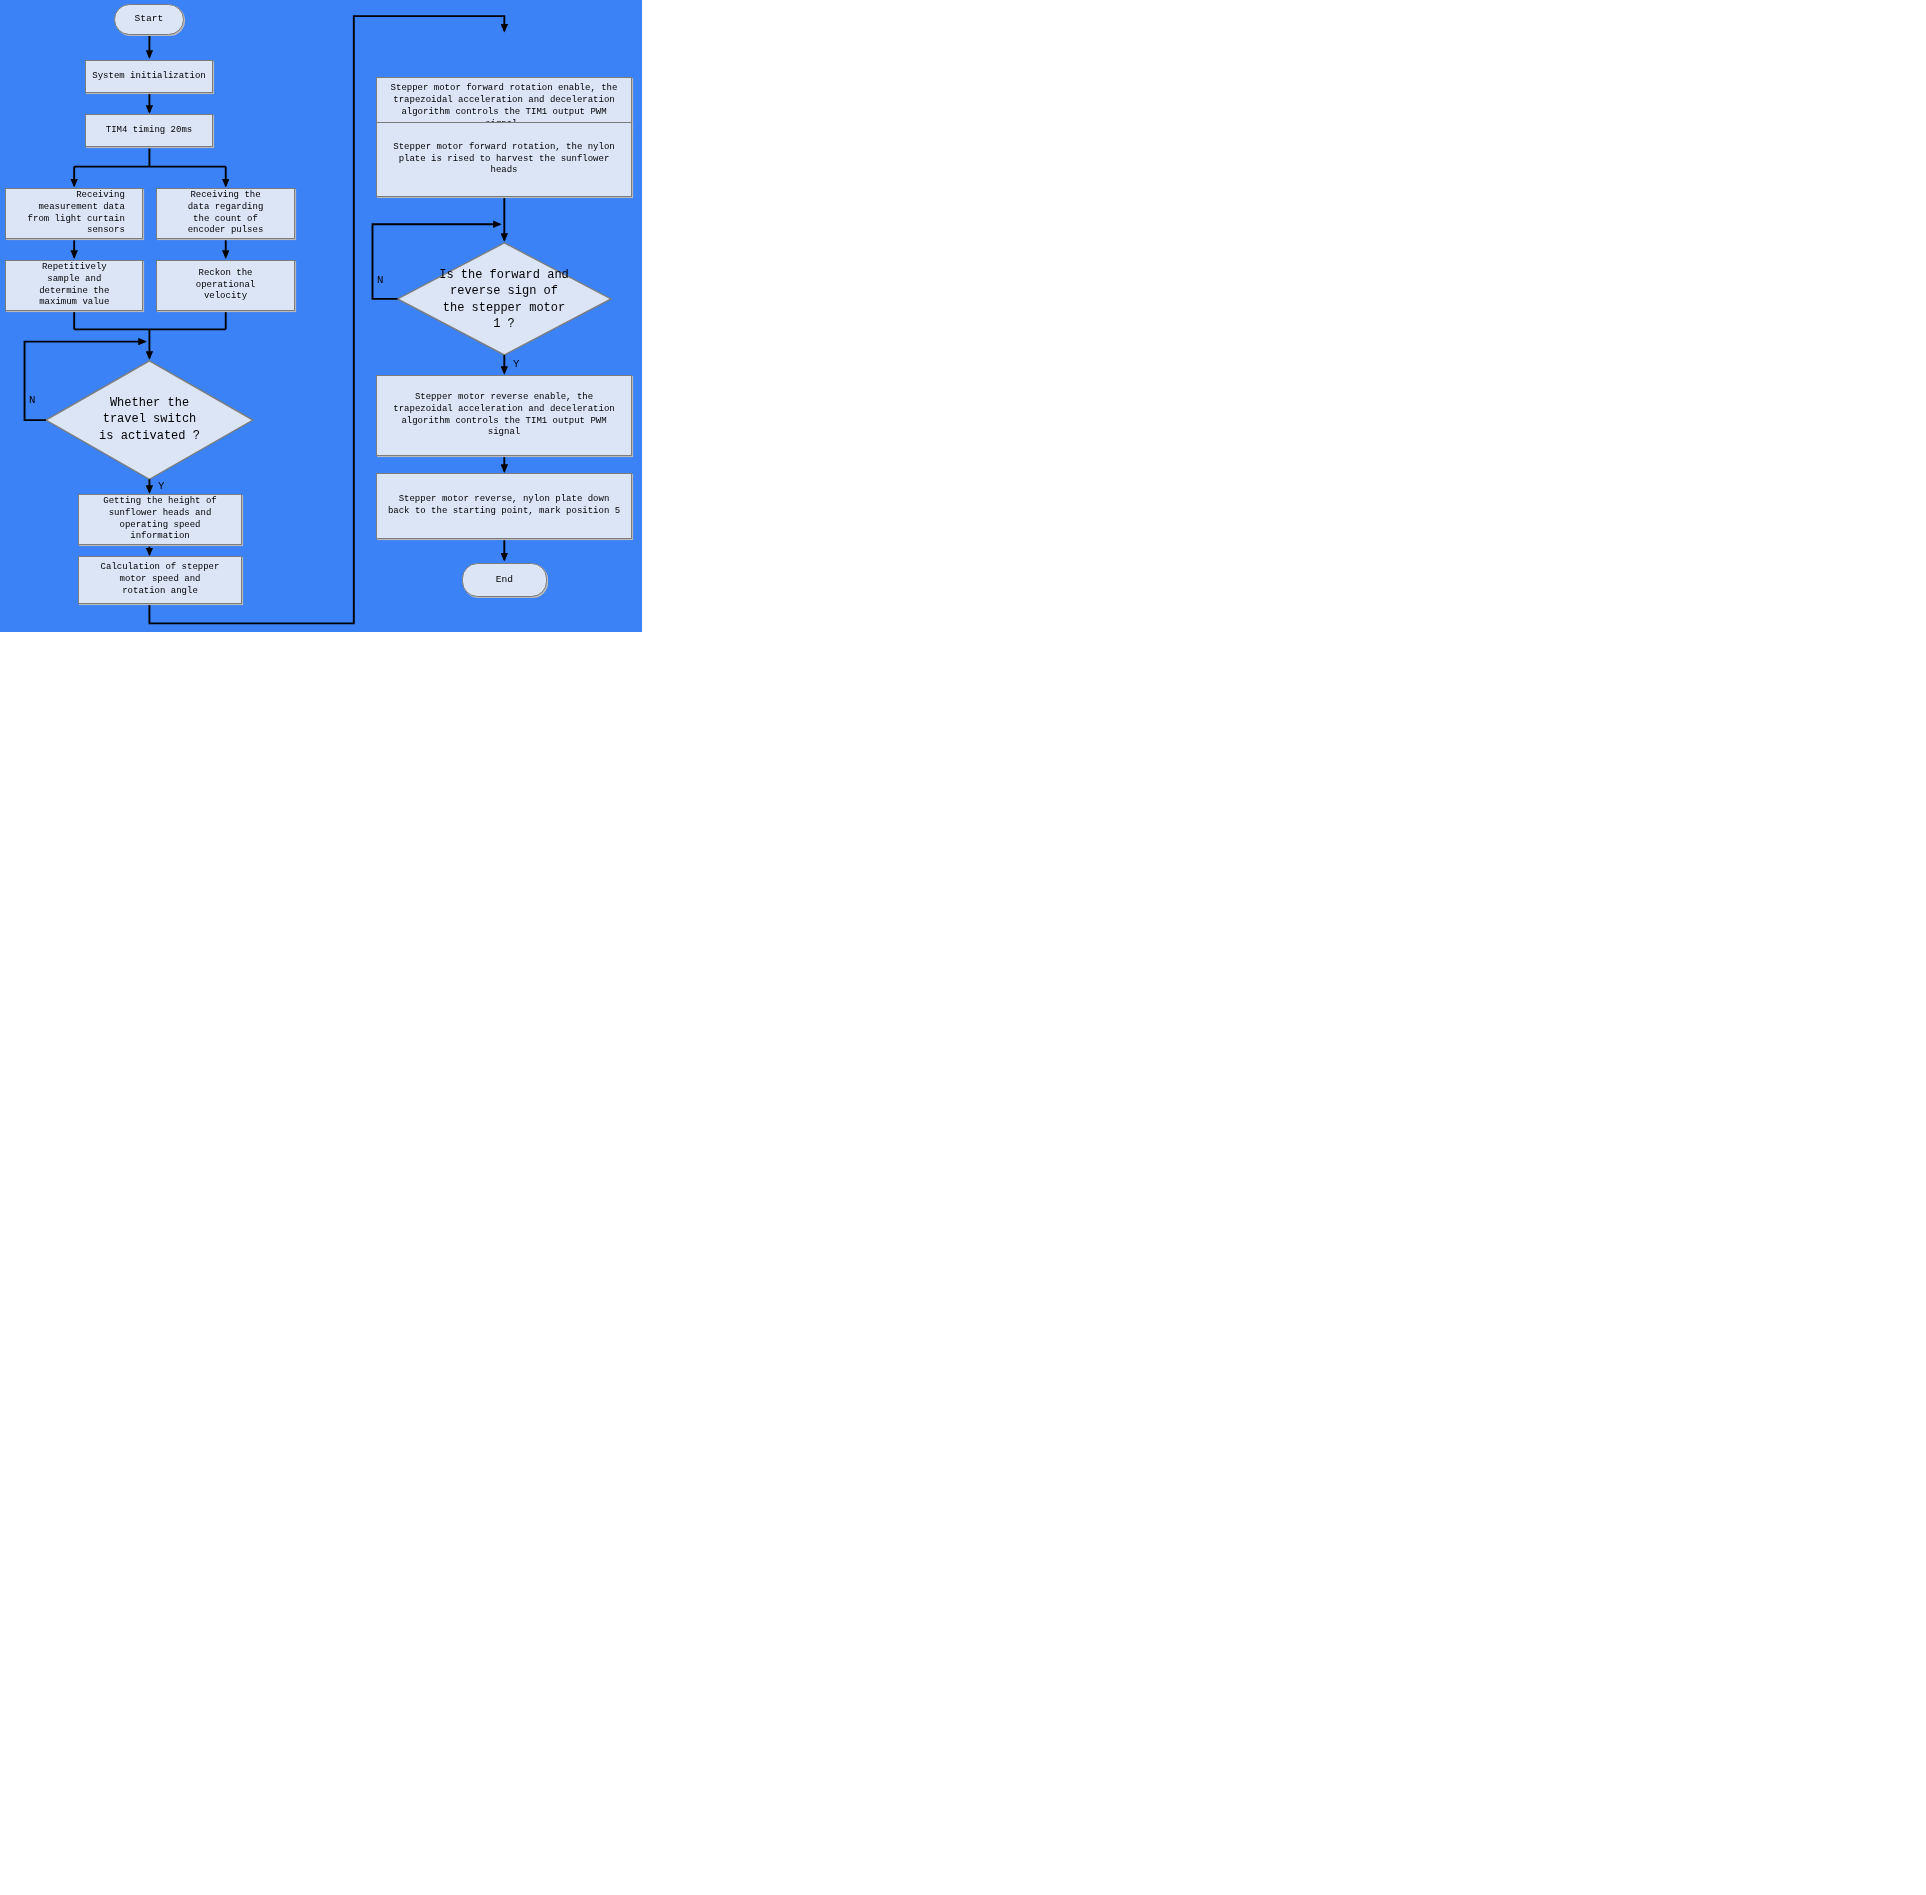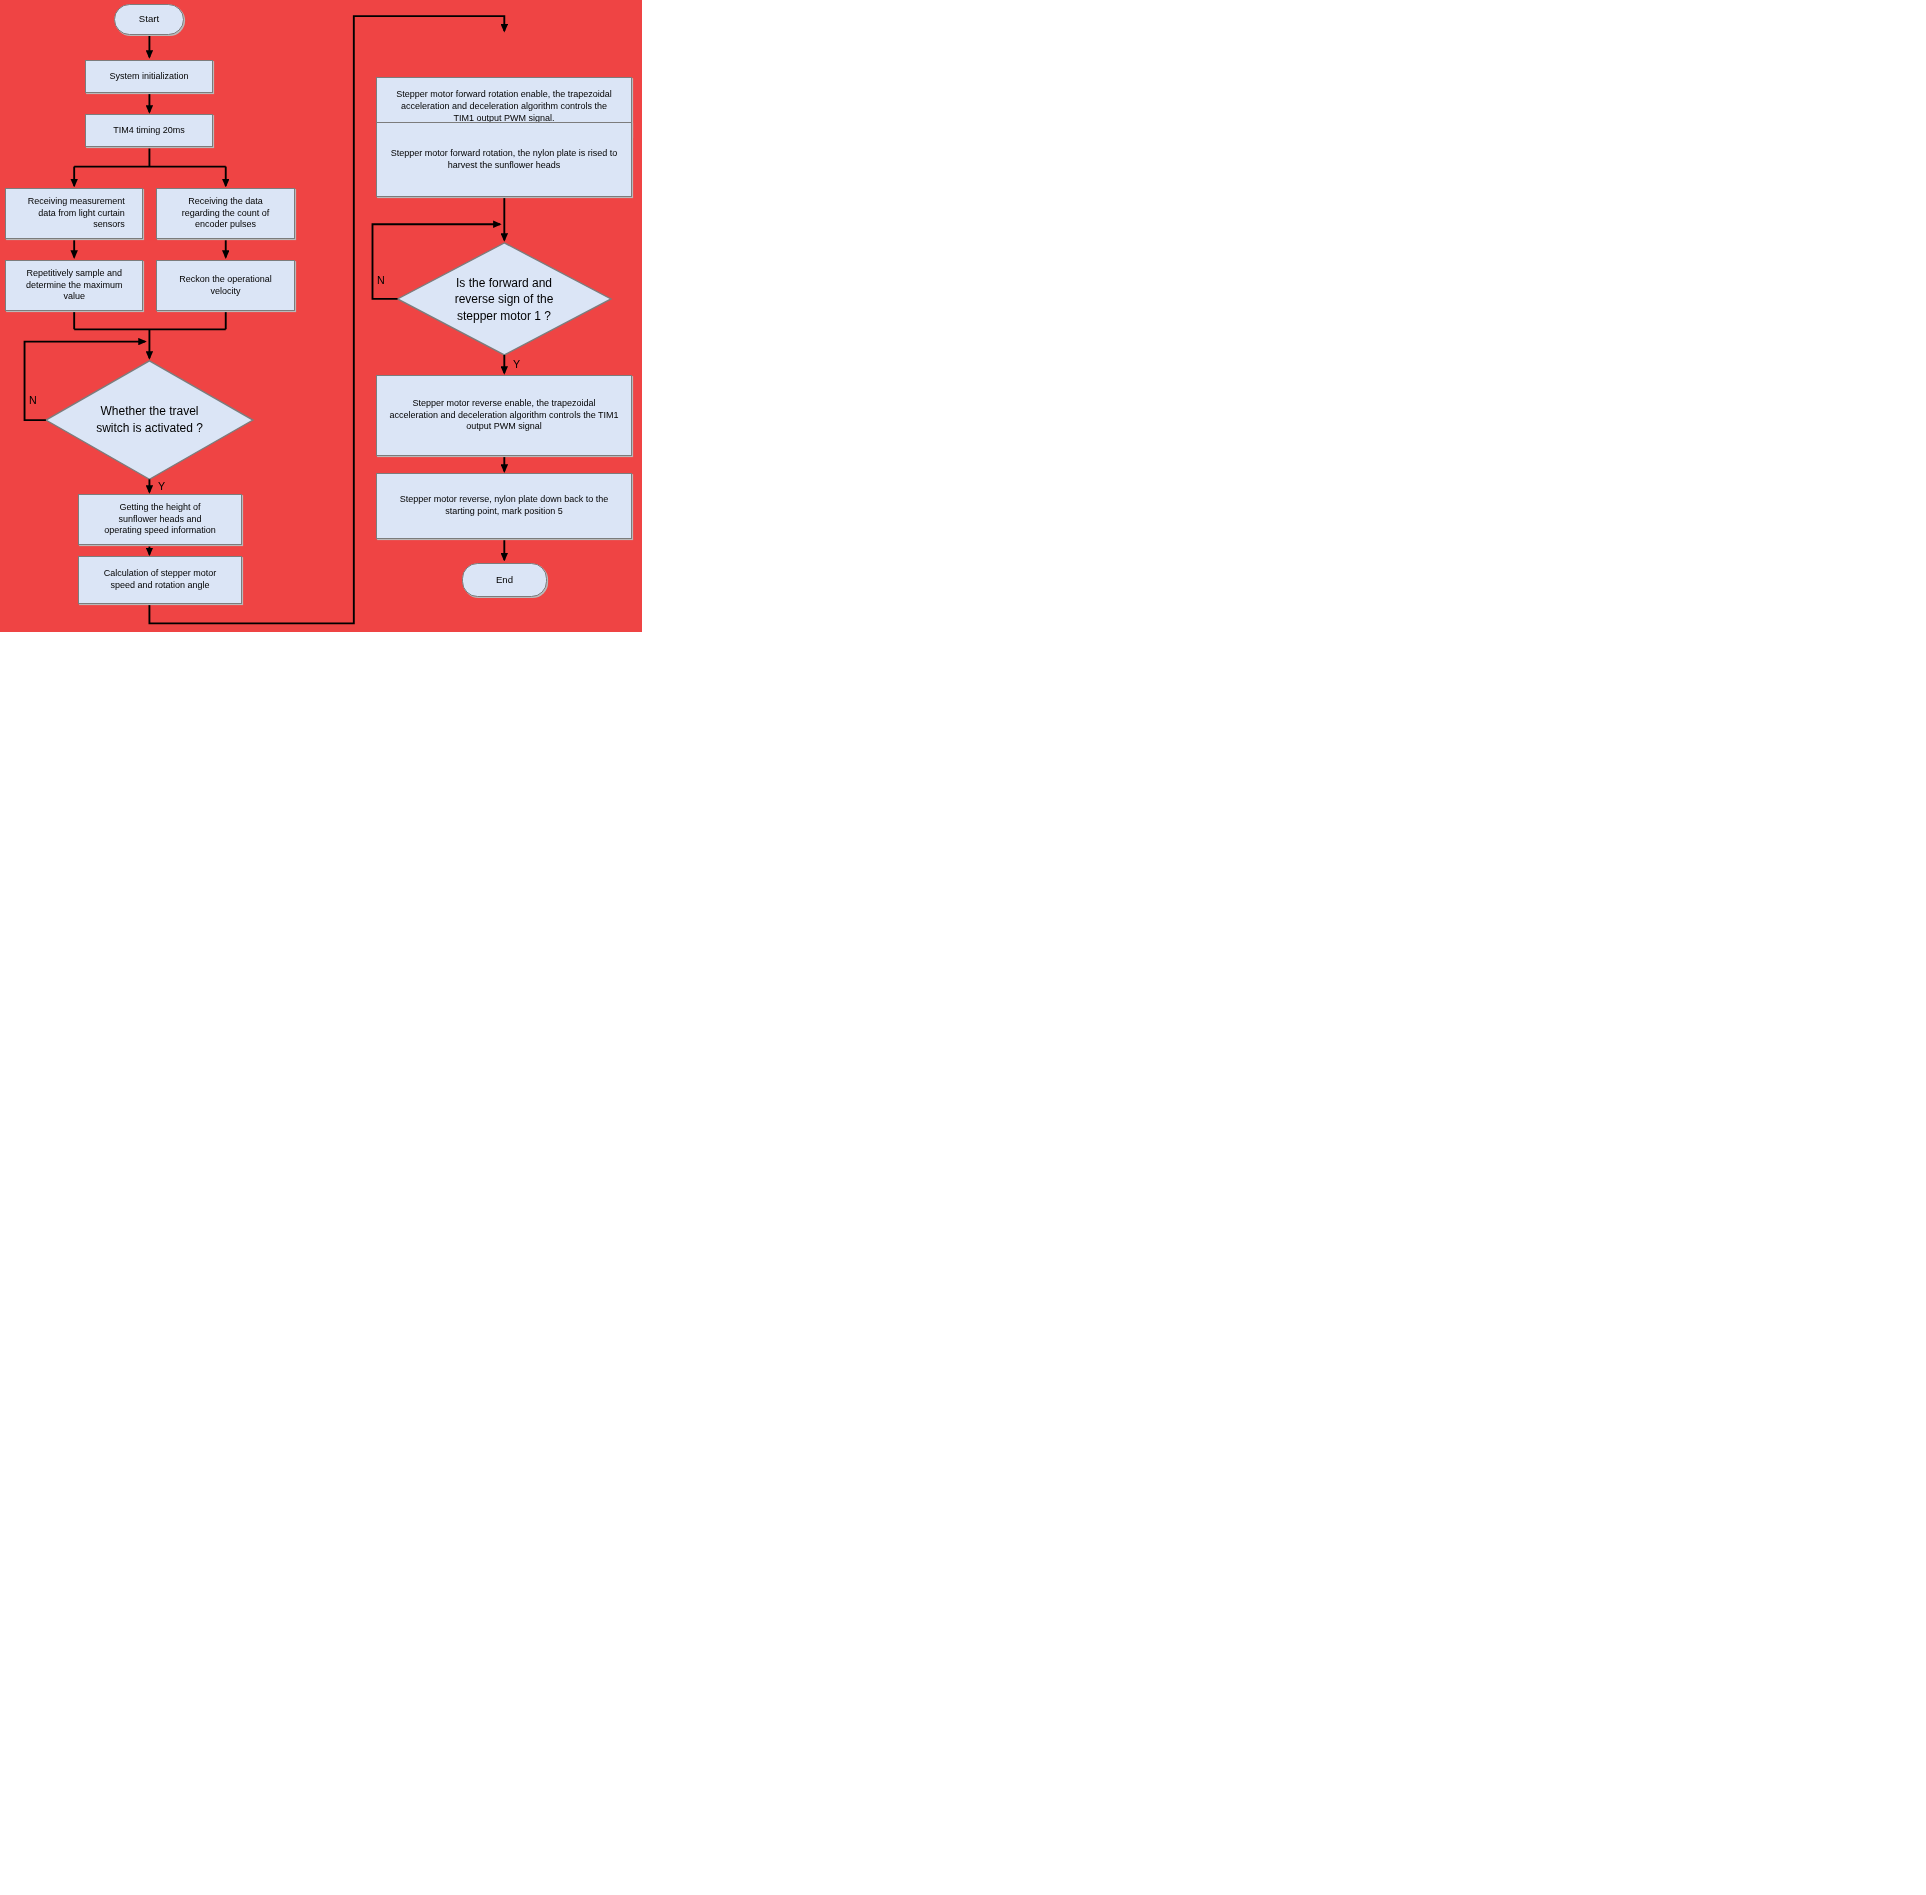--- a/index.html
+++ b/index.html
@@ -1,21 +1,21 @@
 <!DOCTYPE html>
 <html style="font-size:8.5px"><head>
 <meta charset="utf-8">
 <style>
   html, body { margin: 0; padding: 0; background: #ffffff; }
   .canvas {
     position: relative;
     width: 642px;
     height: 632px;
-    background: #ef4444;
-    font-family: Liberation Sans, sans-serif;
+    background: #3b82f6;
+    font-family: Liberation Mono, monospace;
     color: #000000;
     overflow: hidden;
   }
   .canvas svg.wires { position: absolute; left: 0; top: 0; z-index: 1; }
   .node {
     position: absolute;
     z-index: 2;
     box-sizing: border-box;
     background: #dbe5f6;
     border: 1.1px solid #7c7c7c;

